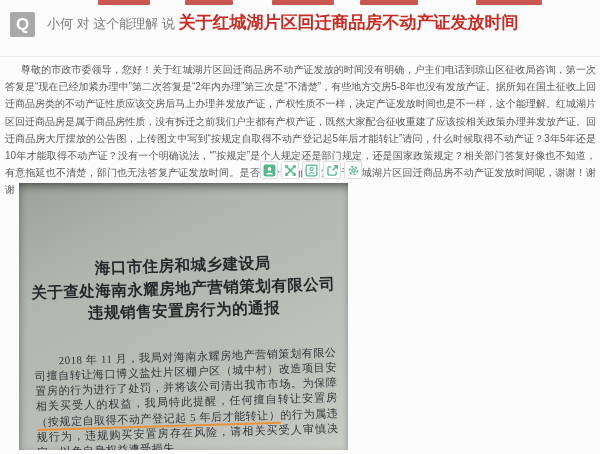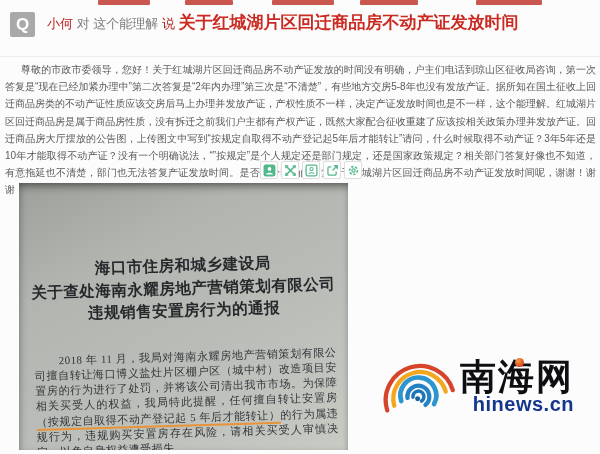--- a/index.html
+++ b/index.html
@@ -7,21 +7,21 @@
          font-family:"Liberation Sans","DejaVu Sans",sans-serif;}
 
   
   .top-frag{position:absolute;top:0;height:5px;background:#c03a30;opacity:.85;border-radius:1px;}
 
   
   .header{position:absolute;top:12px;left:10px;display:flex;align-items:flex-start;}
   .q-badge{width:25px;height:25px;background:#a9a9a9;color:#fff;font-weight:bold;font-size:17px;
            display:flex;align-items:center;justify-content:center;border-radius:2px;flex:0 0 auto;}
   .header-text{margin-left:12px;width:482px;font-size:13px;line-height:22px;color:#8a8a8a;}
-  .hl-orange{color:#b91c1c;}
+  .hl-orange{color:#737373;}
   .hl-gray{color:#7d7d7d;}
   .header-title{color:#ca2a21;font-weight:bold;font-size:17px;}
 
   .divider{position:absolute;top:56px;left:0;width:600px;height:1px;background:#ececec;}
 
   
   .intro{position:absolute;top:61px;left:5px;width:591px;font-size:10px;line-height:17.2px;
          color:#58595b;text-indent:1.6em;text-align:justify;}
 
   
@@ -118,31 +118,14 @@
     <div class="doc-inner">
       <div class="doc-title">
         <div>海口市住房和城乡建设局</div>
         <div>关于查处海南永耀房地产营销策划有限公司</div>
         <div>违规销售安置房行为的通报</div>
       </div>
       <div class="doc-body"><span>2018 年 11 月，我局对海南永耀房地产营销策划有限公司擅自转让海口博义盐灶片区棚户区（城中村）改造项目安置房的行为进行了处罚，并将该公司清出我市市场。为保障相关买受人的权益，我局特此提醒，任何擅自转让安置房</span><span class="underlined">（按规定自取得不动产登记起 5 年后才能转让）</span><span>的行为属违规行为，违规购买安置房存在风险，请相关买受人审慎决定，以免自身权益遭受损失。</span></div>
     </div>
   </div>
 
-  <div class="logo">
-    <svg class="swirl" width="78" height="82" viewBox="0 0 100 96">
-      <path d="M 8,78 A 43,43 0 1 1 92,52" fill="none" stroke="#d6452b" stroke-width="5.5" stroke-linecap="round"></path>
-      <path d="M 17,72 A 33,33 0 1 1 83,54" fill="none" stroke="#f2a71f" stroke-width="5.5" stroke-linecap="round"></path>
-      <path d="M 26,66 A 23,23 0 1 1 68,70" fill="none" stroke="#2e96cf" stroke-width="6" stroke-linecap="round"></path>
-      <path d="M 34,62 A 14,14 0 1 1 57,71" fill="none" stroke="#2482c4" stroke-width="5.5" stroke-linecap="round"></path>
-      <path d="M 41,61 A 7,7 0 1 1 52,66" fill="none" stroke="#1d74b8" stroke-width="4.5" stroke-linecap="round"></path>
-      <circle cx="47" cy="63" r="3.2" fill="#16609f"></circle>
-    </svg>
-    <div class="logo-text">
-      <div class="site-name">
-        <span>南海网</span>
-        <span class="site-dot"></span>
-      </div>
-      <div class="site-url">hinews.cn</div>
-    </div>
-  </div>
 
 </div>
 
 </body></html>

